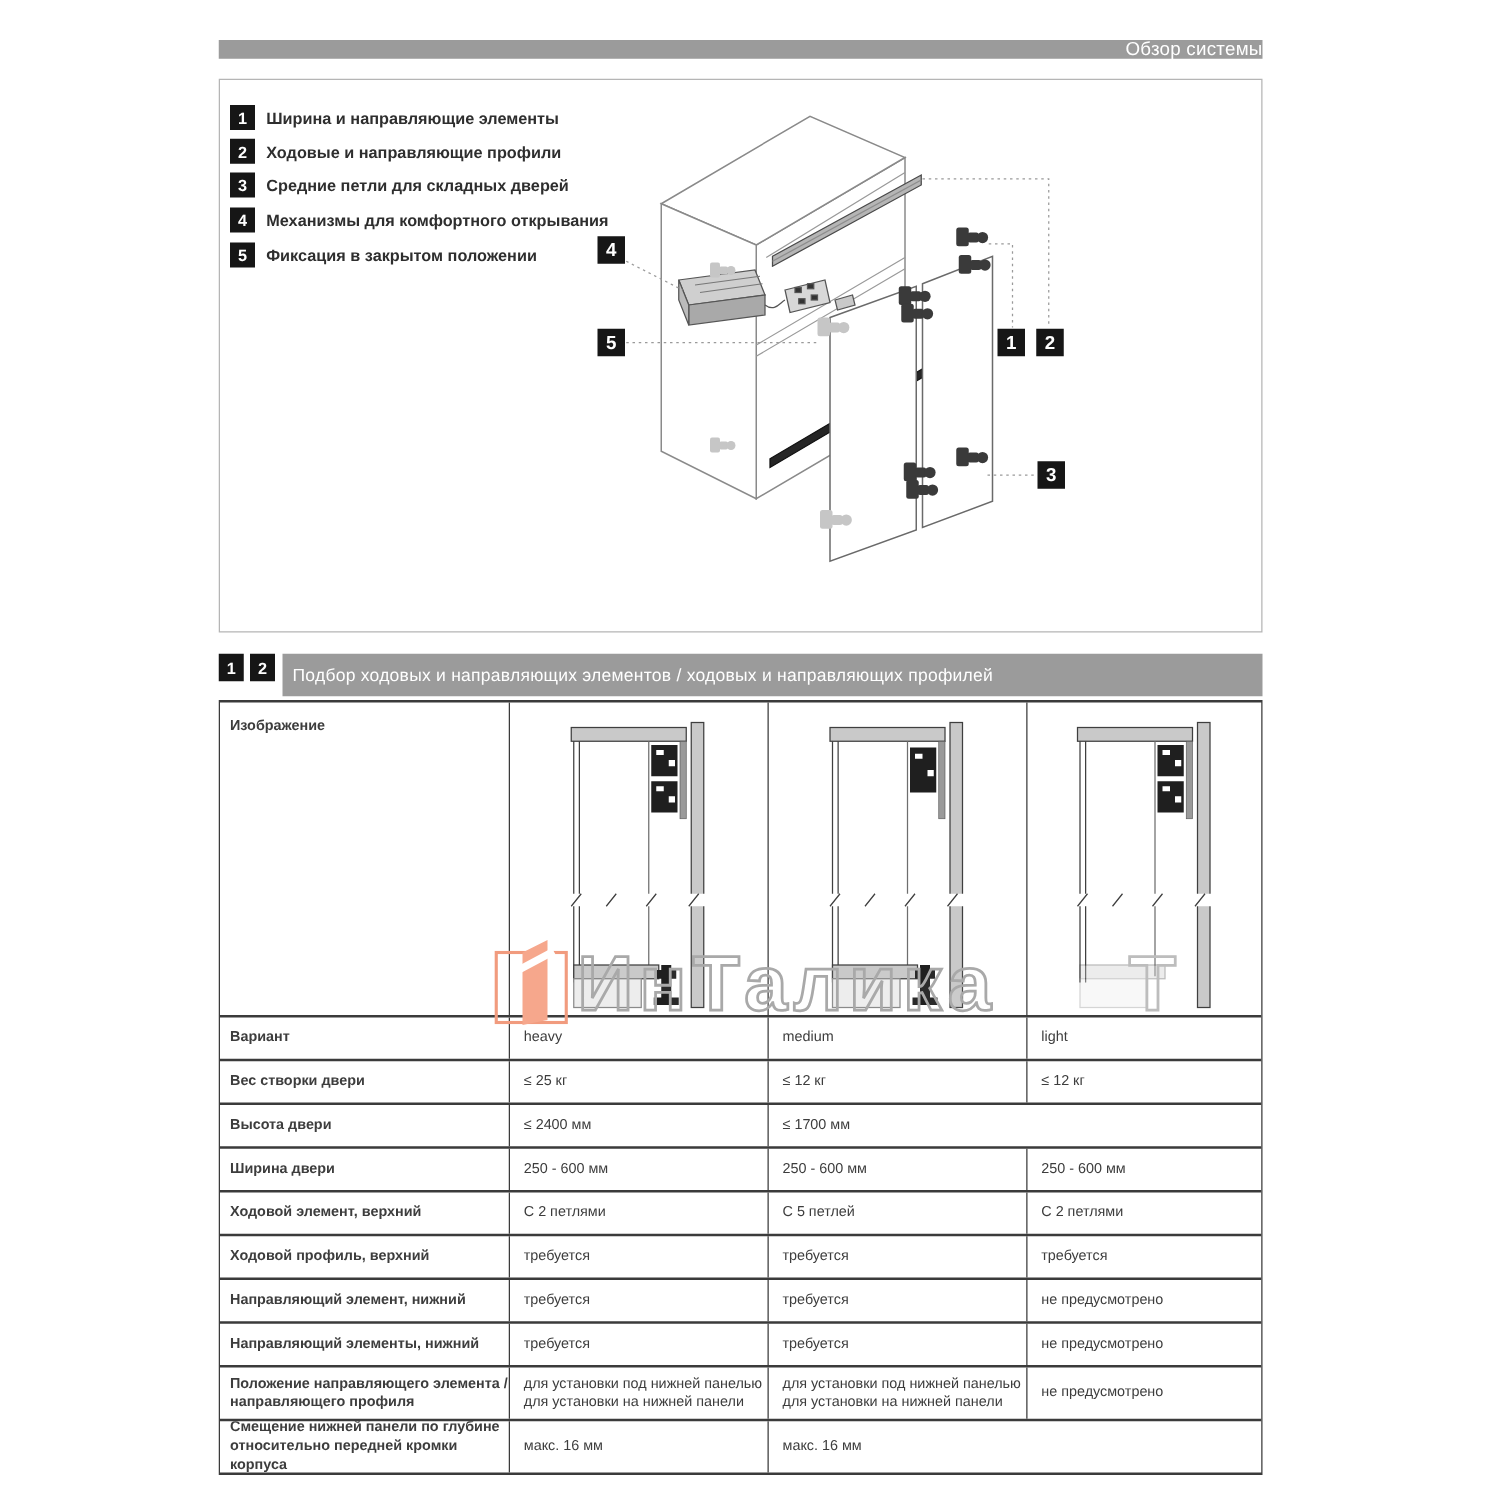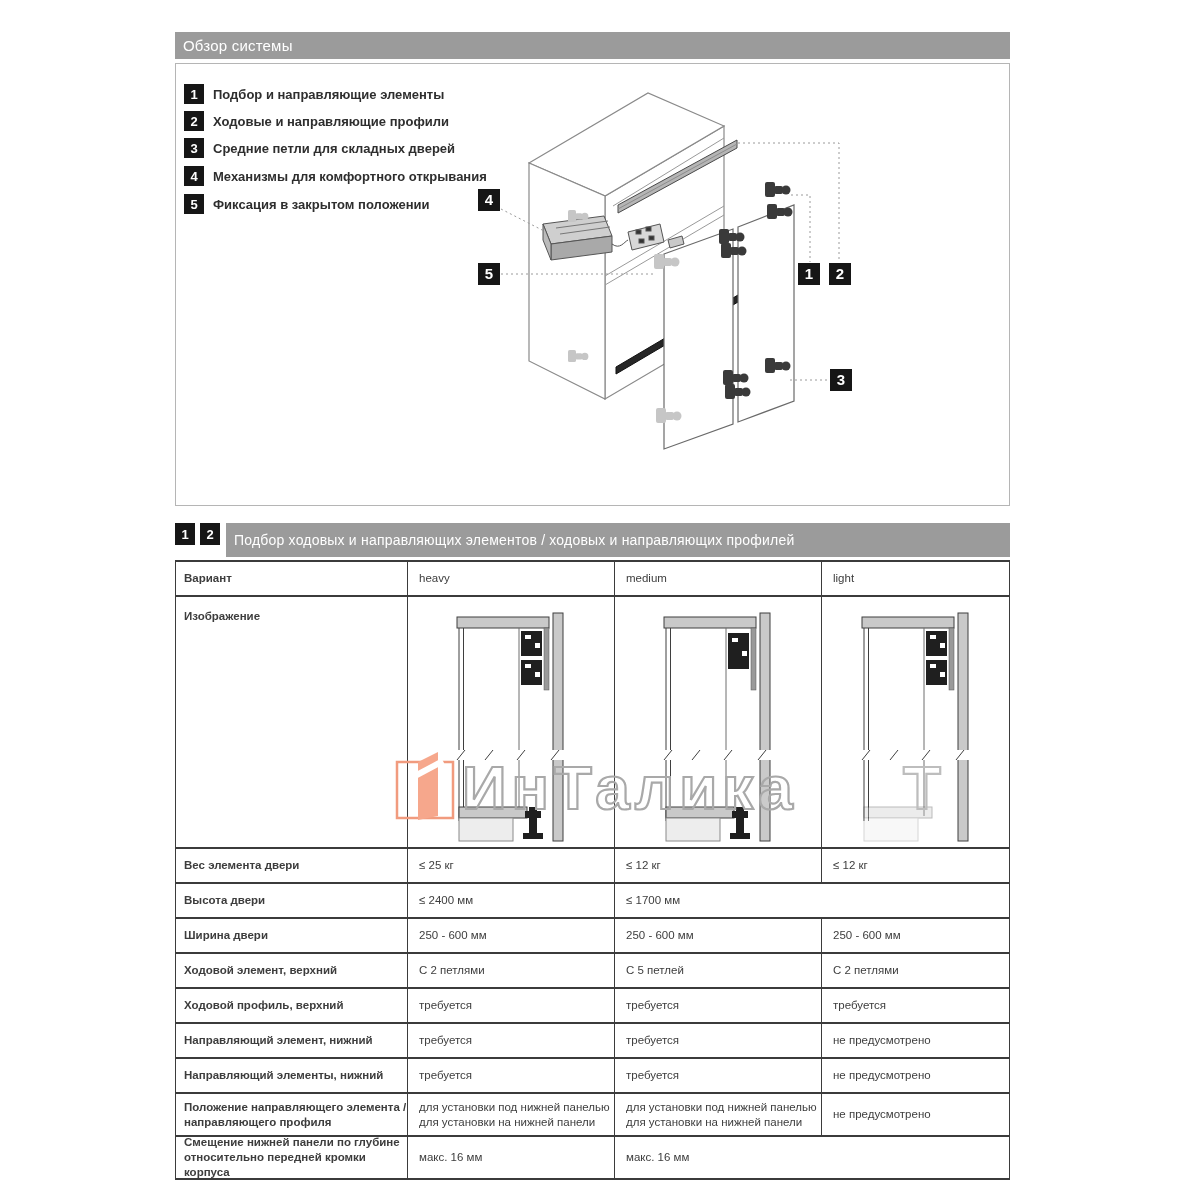--- a/index.html
+++ b/index.html
@@ -6,21 +6,21 @@
   body{
     width:1200px;height:1200px;position:relative;background:#fff;
     font-family:"Liberation Sans","DejaVu Sans",sans-serif;color:#3d3d3d;
     overflow:hidden;
   }
   
   .barhdr{
     position:absolute;background:#9b9b9b;color:#fff;
     display:flex;align-items:center;font-size:15px;letter-spacing:.2px;
   }
-  #hdr1{left:175px;top:32px;width:835px;height:27px;padding-left:8px;box-sizing:border-box;}
+  #hdr1{left:175px;top:32px;width:835px;height:15px;padding-left:8px;box-sizing:border-box;justify-content:flex-end;}
   #hdr2{left:226px;top:523px;width:784px;height:34px;padding-left:8px;box-sizing:border-box;font-size:14px;}
   .badge{
     position:absolute;top:523px;width:20px;height:22px;background:#161616;color:#fff;
     display:flex;align-items:center;justify-content:center;font-size:13px;font-weight:bold;
   }
   #badge1{left:175px;} #badge2{left:200px;}
   
   #overview{
     position:absolute;left:175px;top:63px;width:835px;height:443px;
     border:1px solid #b5b5b5;box-sizing:border-box;background:#fff;
@@ -108,21 +108,21 @@
 </svg>
 
 <div id="hdr1" class="barhdr">
   <span>Обзор системы</span>
 </div>
 
 <div id="overview">
 
   <div class="leg-item" style="top:20px">
     <span class="leg-num">1</span>
-    <span class="leg-txt">Подбор и направляющие элементы</span>
+    <span class="leg-txt">Ширина и направляющие элементы</span>
   </div>
   <div class="leg-item" style="top:47px">
     <span class="leg-num">2</span>
     <span class="leg-txt">Ходовые и направляющие профили</span>
   </div>
   <div class="leg-item" style="top:74px">
     <span class="leg-num">3</span>
     <span class="leg-txt">Средние петли для складных дверей</span>
   </div>
   <div class="leg-item" style="top:102px">
@@ -209,27 +209,20 @@
   </svg>
 </div>
 
 <div id="badge1" class="badge">1</div>
 <div id="badge2" class="badge">2</div>
 <div id="hdr2" class="barhdr">
   <span>Подбор ходовых и направляющих элементов / ходовых и направляющих профилей</span>
 </div>
 
 <div id="seltable">
-
-  <div class="trow r33">
-    <div class="cell lblcell">Вариант</div>
-    <div class="cell valcell">heavy</div>
-    <div class="cell valcell">medium</div>
-    <div class="cell valcell">light</div>
-  </div>
 
   <div class="trow img-row">
     <div class="cell lblcell">
       <span>Изображение</span>
     </div>
     <div class="cell valcell">
       <svg width="112" height="232" viewBox="0 0 112 232">
         <use href="#profile-base"></use>
           <use href="#hinge-2"></use>
           <use href="#profile-bottom"></use>
@@ -248,22 +241,29 @@
     </div>
     <div class="cell valcell">
       <svg width="112" height="232" viewBox="0 0 112 232">
         <use href="#profile-base"></use>
           <use href="#hinge-2"></use>
           <use href="#profile-bottom" opacity="0.35"></use>
         <use href="#break-band"></use>
       </svg>
     </div>
   </div>
-  <div class="trow r33">
-    <div class="cell lblcell">Вес элемента двери</div>
+
+  <div class="trow r33">
+    <div class="cell lblcell">Вариант</div>
+    <div class="cell valcell">heavy</div>
+    <div class="cell valcell">medium</div>
+    <div class="cell valcell">light</div>
+  </div>
+  <div class="trow r33">
+    <div class="cell lblcell">Вес створки двери</div>
     <div class="cell valcell">≤ 25 кг</div>
     <div class="cell valcell">≤ 12 кг</div>
     <div class="cell valcell">≤ 12 кг</div>
   </div>
   <div class="trow r33">
     <div class="cell lblcell">Высота двери</div>
     <div class="cell valcell">≤ 2400 мм</div>
     <div class="cell valcell">≤ 1700 мм</div>
   </div>
   <div class="trow r33">

